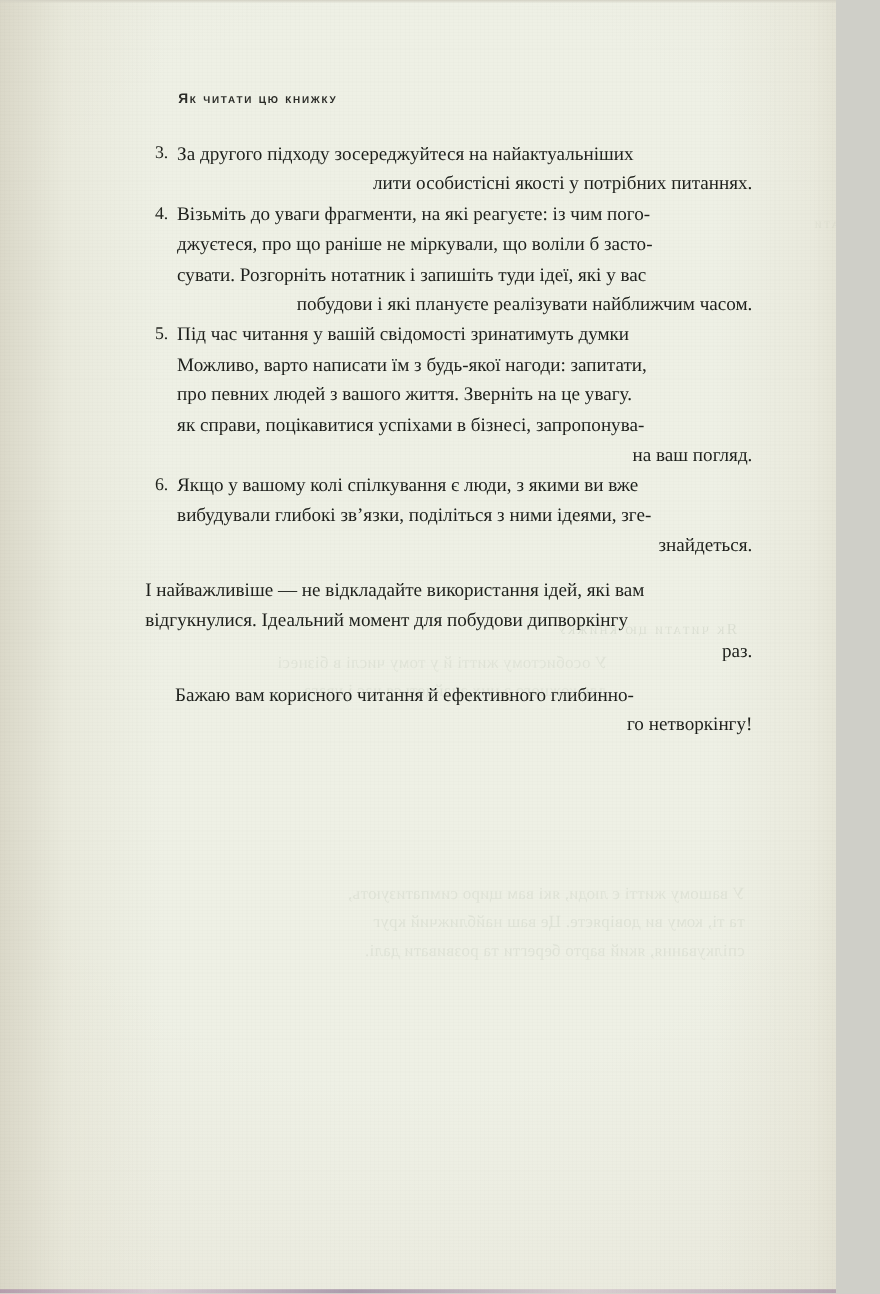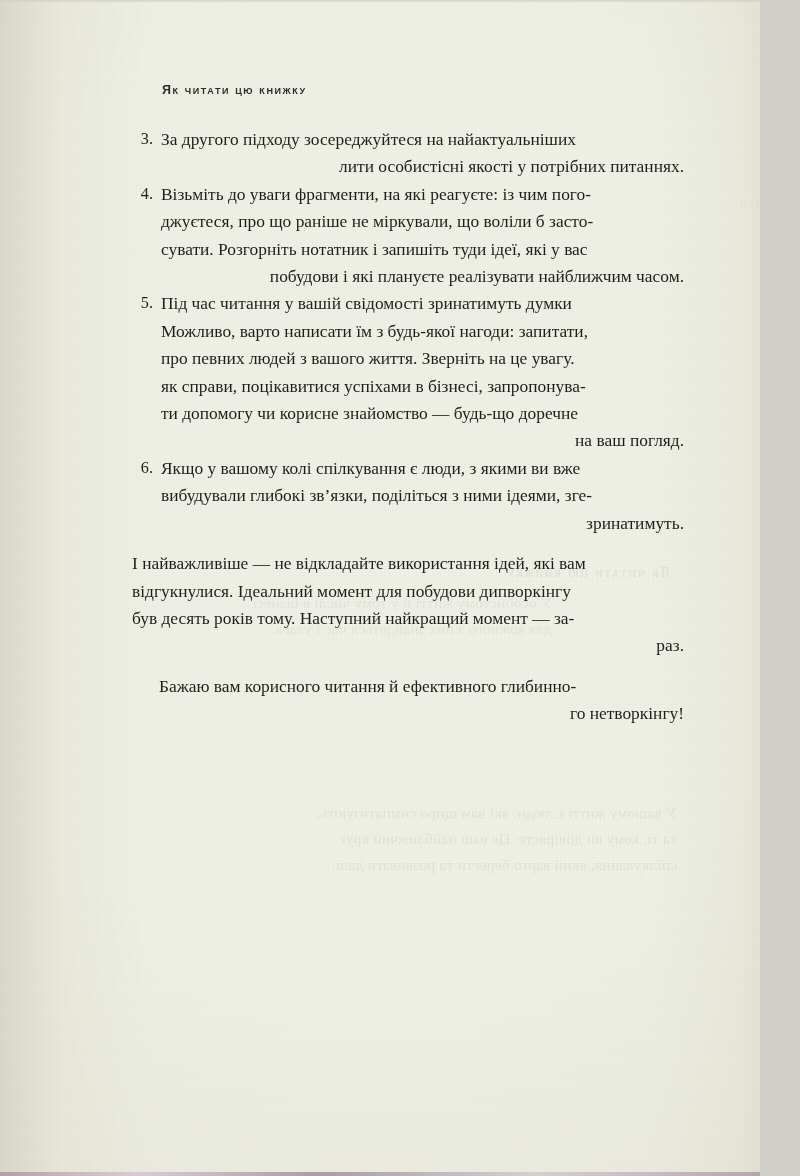--- a/index.html
+++ b/index.html
@@ -210,37 +210,35 @@
           <span class="ln flush">сувати. Розгорніть нотатник і запишіть туди ідеї, які у вас</span>
           <span class="ln end">побудови і які плануєте реалізувати найближчим часом.</span>
         </li>
 
         <li>
           <span class="num">5.</span>
           <span class="ln flush">Під час читання у вашій свідомості зринатимуть думки</span>
           <span class="ln flush">Можливо, варто написати їм з будь-якої нагоди: запитати,</span>
           <span class="ln flush">про певних людей з вашого життя. Зверніть на це увагу.</span>
           <span class="ln flush">як справи, поцікавитися успіхами в бізнесі, запропонува-</span>
-          <span class="ln flush">ти допомогу чи корисне знайомство — будь-що доречне</span>
           <span class="ln end">на ваш погляд.</span>
         </li>
 
         <li>
           <span class="num">6.</span>
           <span class="ln flush">Якщо у вашому колі спілкування є люди, з якими ви вже</span>
           <span class="ln flush">вибудували глибокі зв’язки, поділіться з ними ідеями, зге-</span>
-          <span class="ln end">зринатимуть.</span>
+          <span class="ln end">знайдеться.</span>
         </li>
 
       </ol>
 
       <p class="para gap-before">
         <span class="ln flush">І найважливіше — не відкладайте використання ідей, які вам</span>
         <span class="ln flush">відгукнулися. Ідеальний момент для побудови дипворкінгу</span>
-        <span class="ln flush">був десять років тому. Наступний найкращий момент — за-</span>
         <span class="ln end">раз.</span>
       </p>
 
       <p class="para gap-before">
         <span class="ln flush" style="text-indent:27px">Бажаю вам корисного читання й ефективного глибинно-</span>
         <span class="ln end">го нетворкінгу!</span>
       </p>
 
     </div>
   </div>

